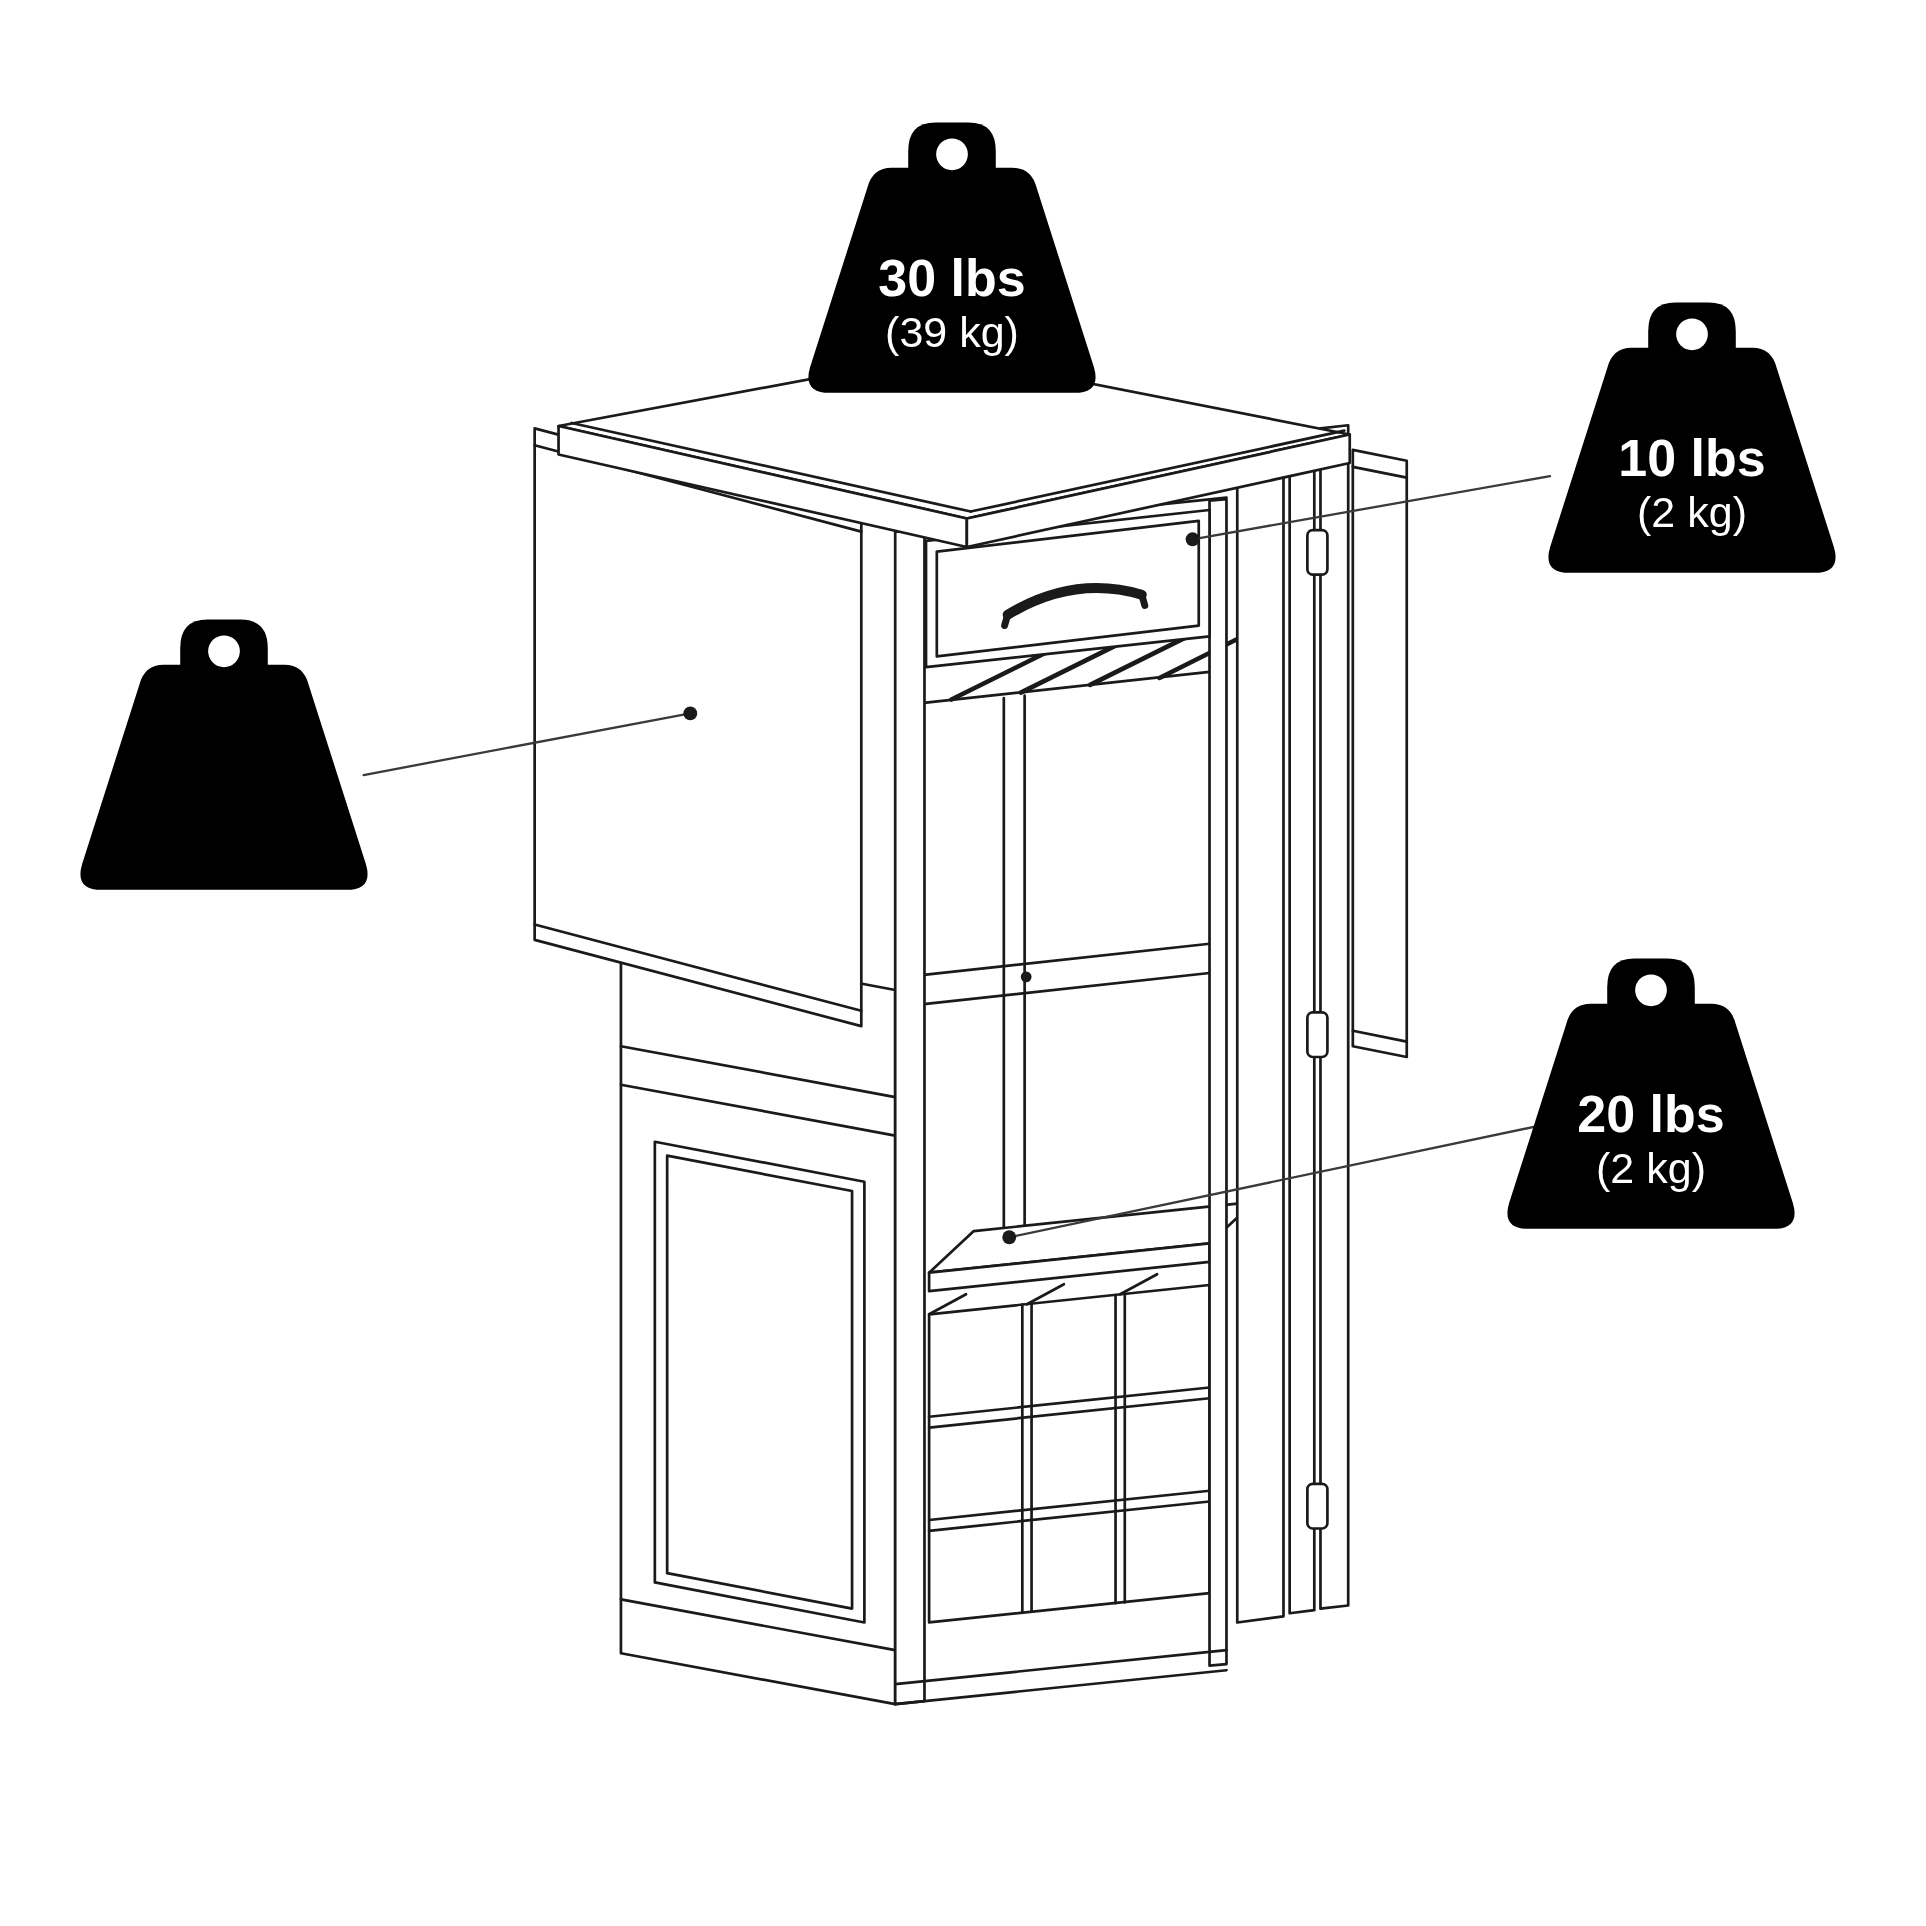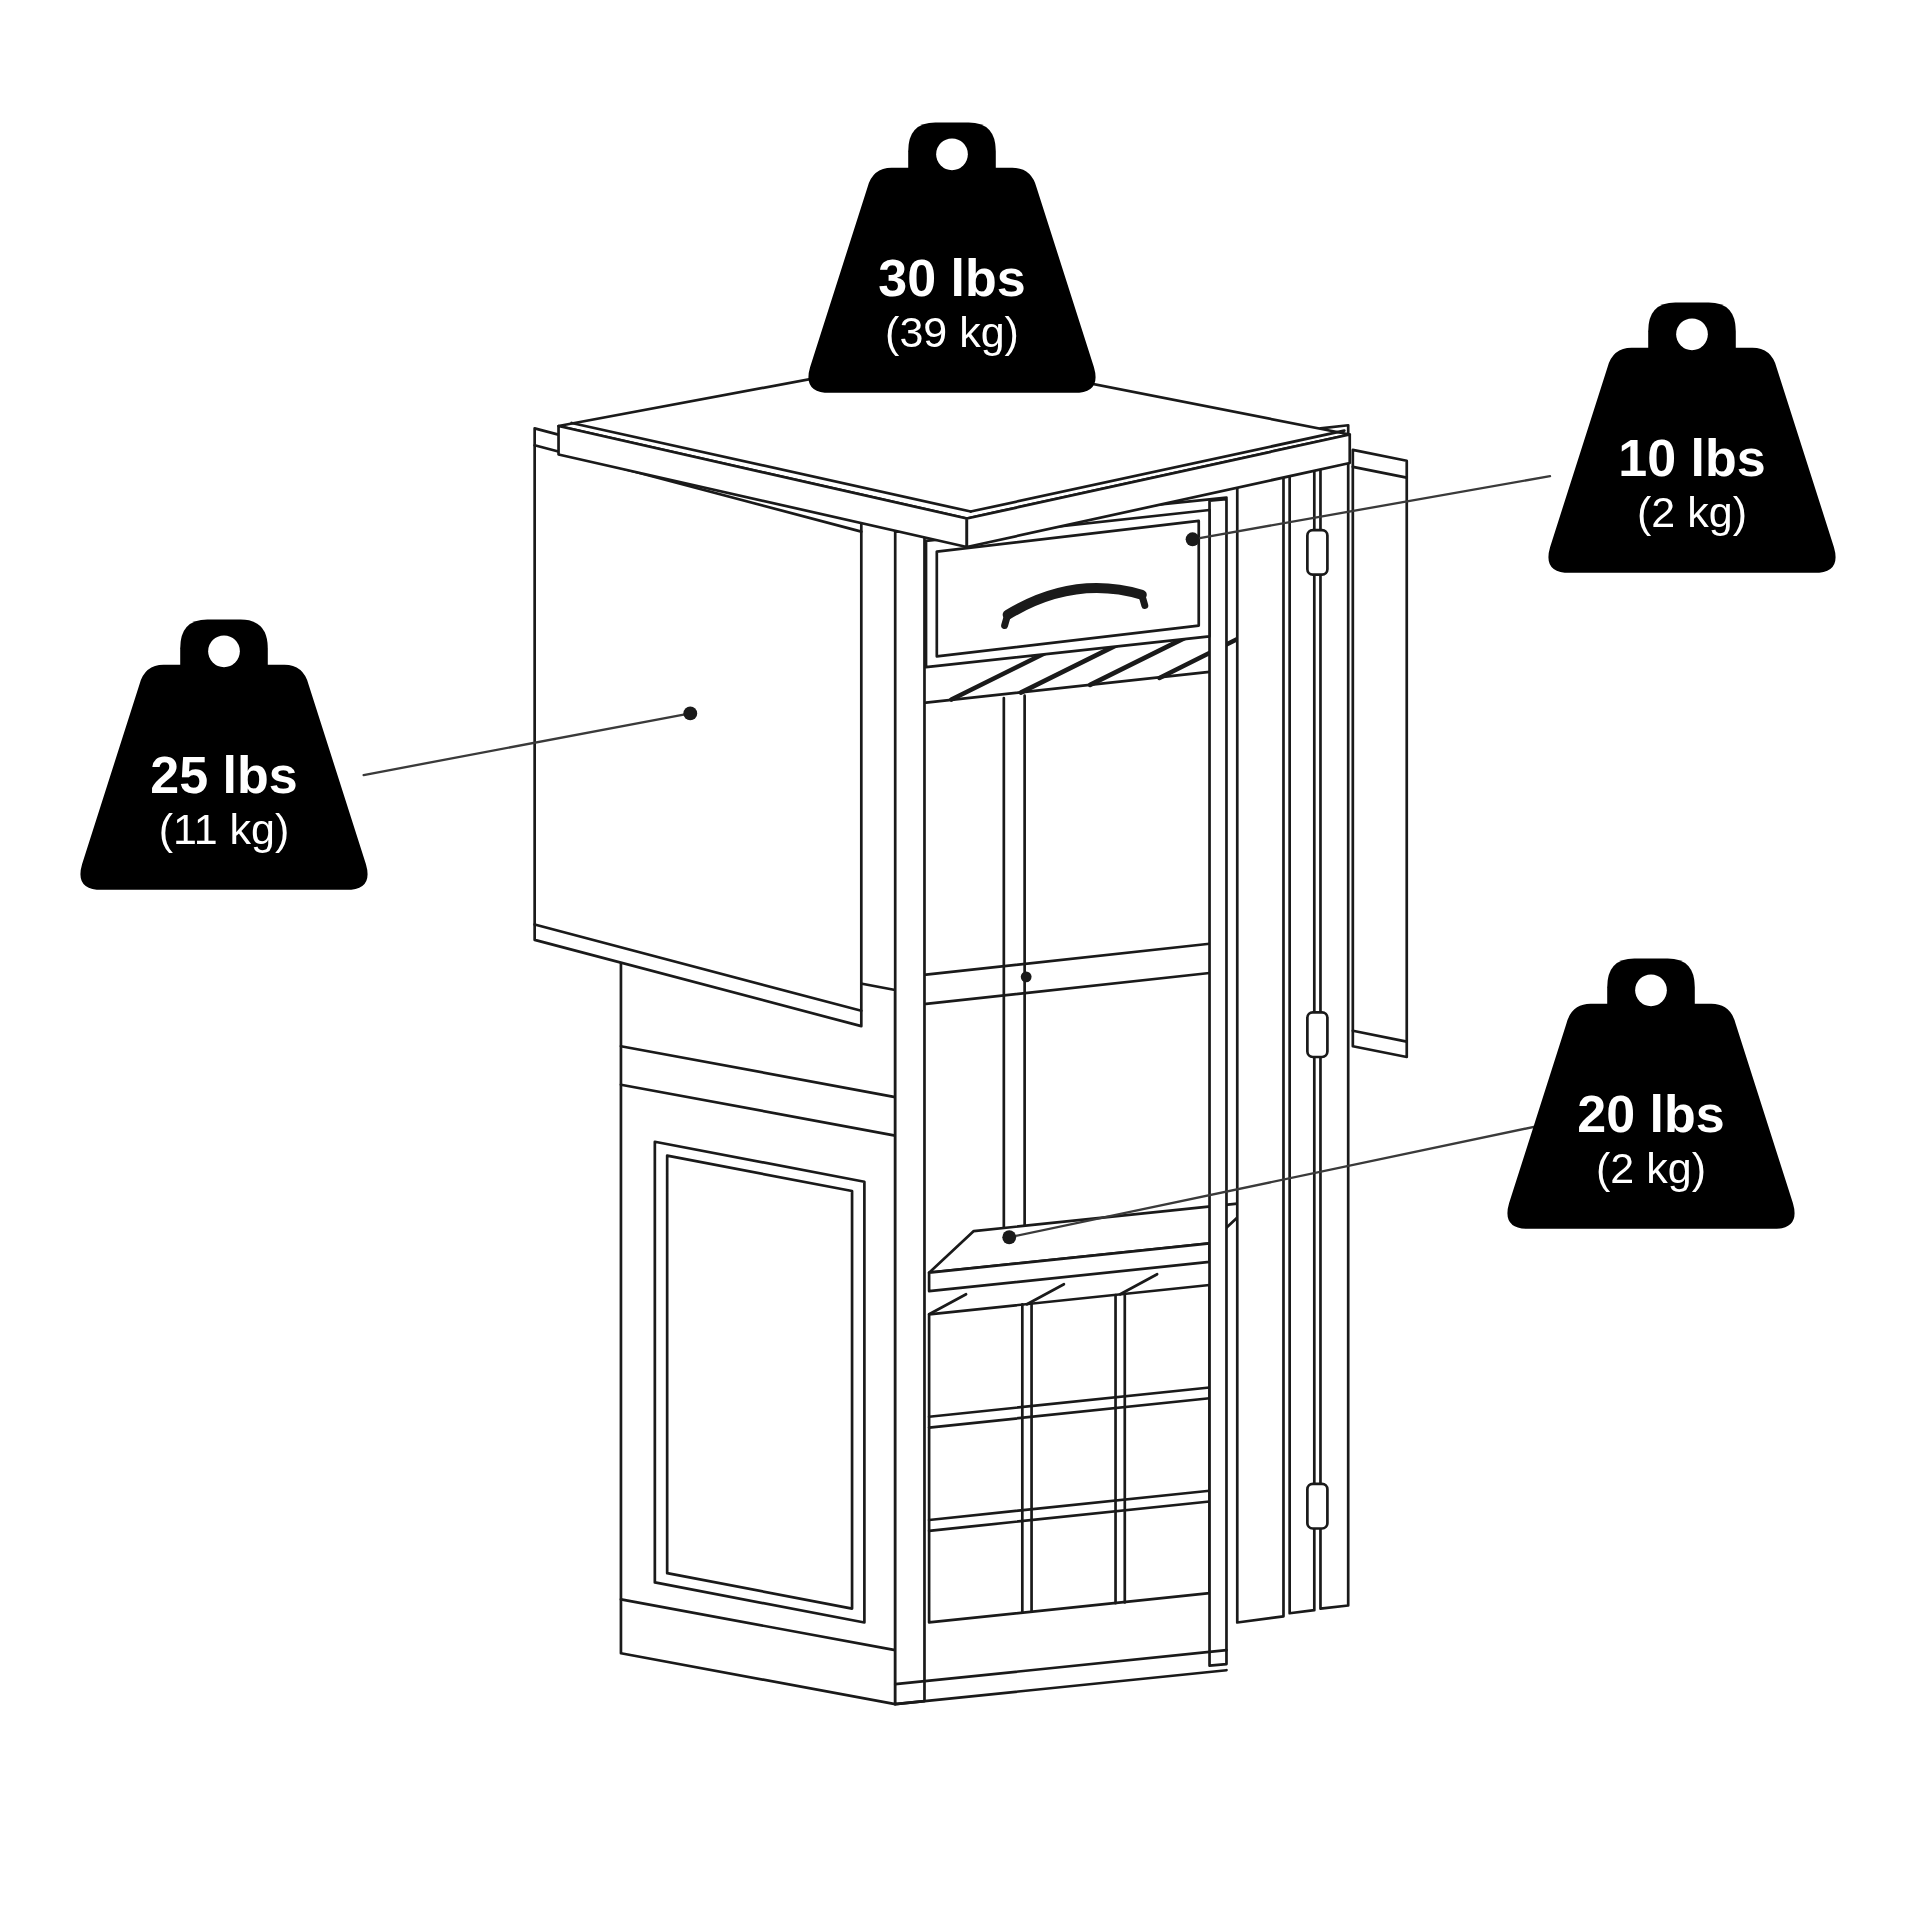--- a/index.html
+++ b/index.html
@@ -195,24 +195,20 @@
       <div class="kg">(2 kg)</div>
     </div>
   </div>
 
   <div class="weight" style="left:73px; top:616px;">
     <svg class="weight-shape" viewBox="0 0 400 380">
       <path fill="#000000" d="M142,84 L142,40 Q142,2 178,2 L222,2 Q258,2 258,40 L258,84 Z"></path>
       <path fill="#000000" d="M120,62 L280,62 Q305,62 312,88 L388,326 Q398,360 362,360 L38,360 Q2,360 12,326 L88,88 Q95,62 120,62 Z"></path>
       <circle cx="200" cy="44" r="21" fill="#ffffff"></circle>
     </svg>
-    <div class="labels">
-      <div class="lbs">25 lbs</div>
-      <div class="kg">(11 kg)</div>
-    </div>
   </div>
 
   <div class="weight" style="left:1500px; top:955px;">
     <svg class="weight-shape" viewBox="0 0 400 380">
       <path fill="#000000" d="M142,84 L142,40 Q142,2 178,2 L222,2 Q258,2 258,40 L258,84 Z"></path>
       <path fill="#000000" d="M120,62 L280,62 Q305,62 312,88 L388,326 Q398,360 362,360 L38,360 Q2,360 12,326 L88,88 Q95,62 120,62 Z"></path>
       <circle cx="200" cy="44" r="21" fill="#ffffff"></circle>
     </svg>
     <div class="labels">
       <div class="lbs">20 lbs</div>

